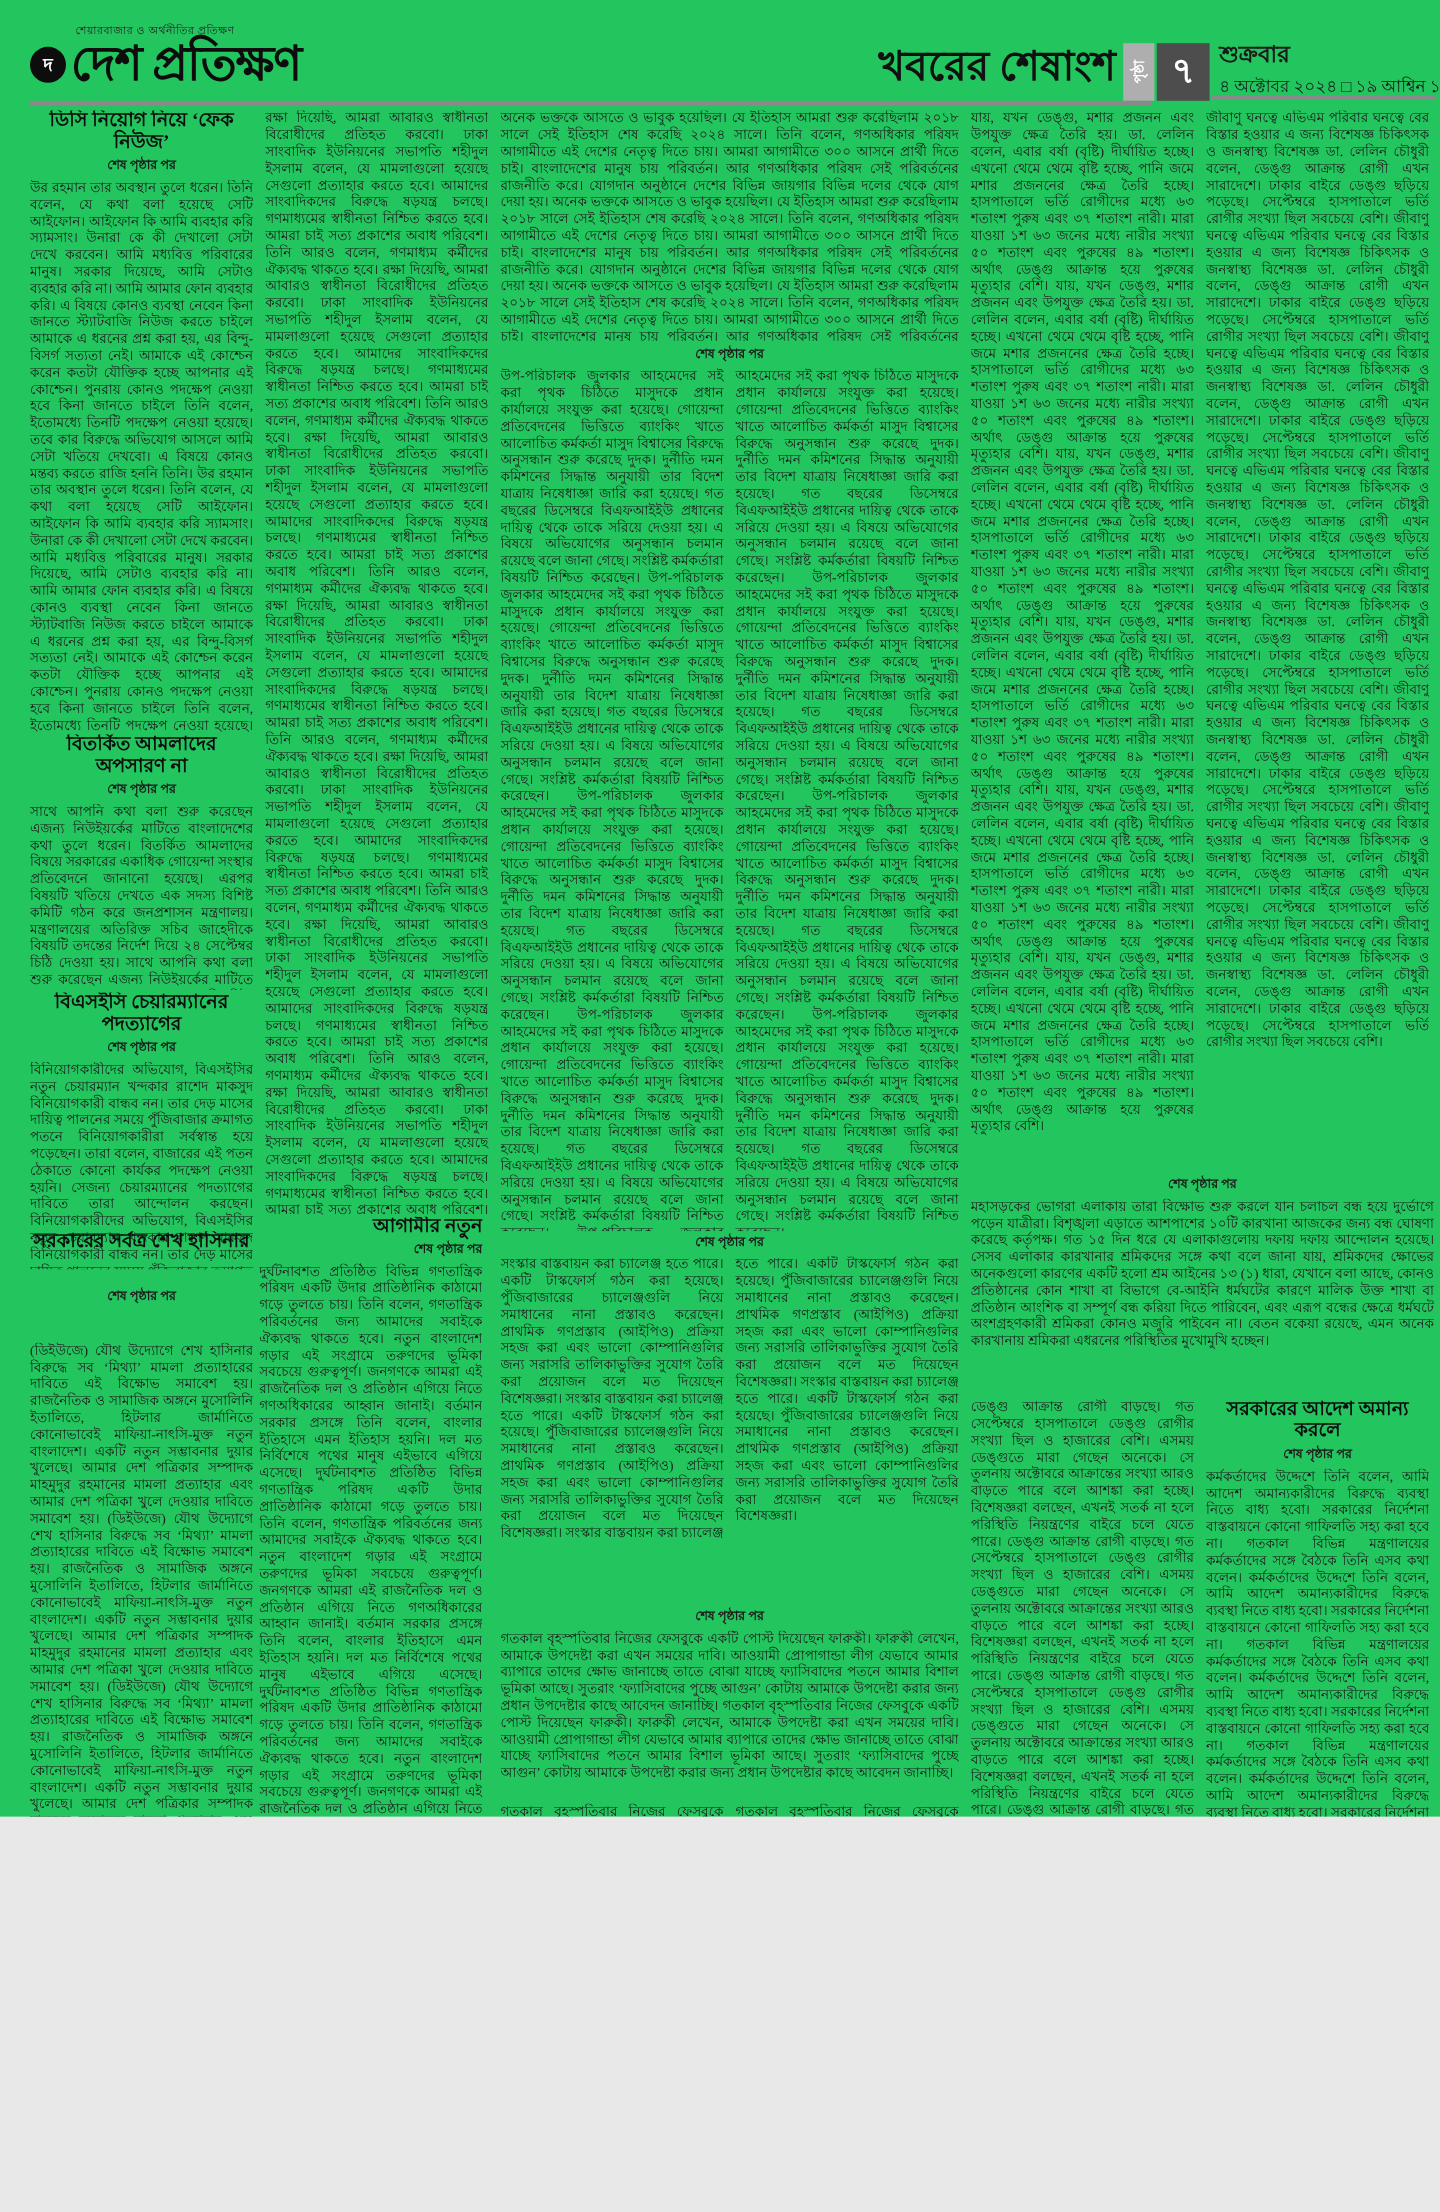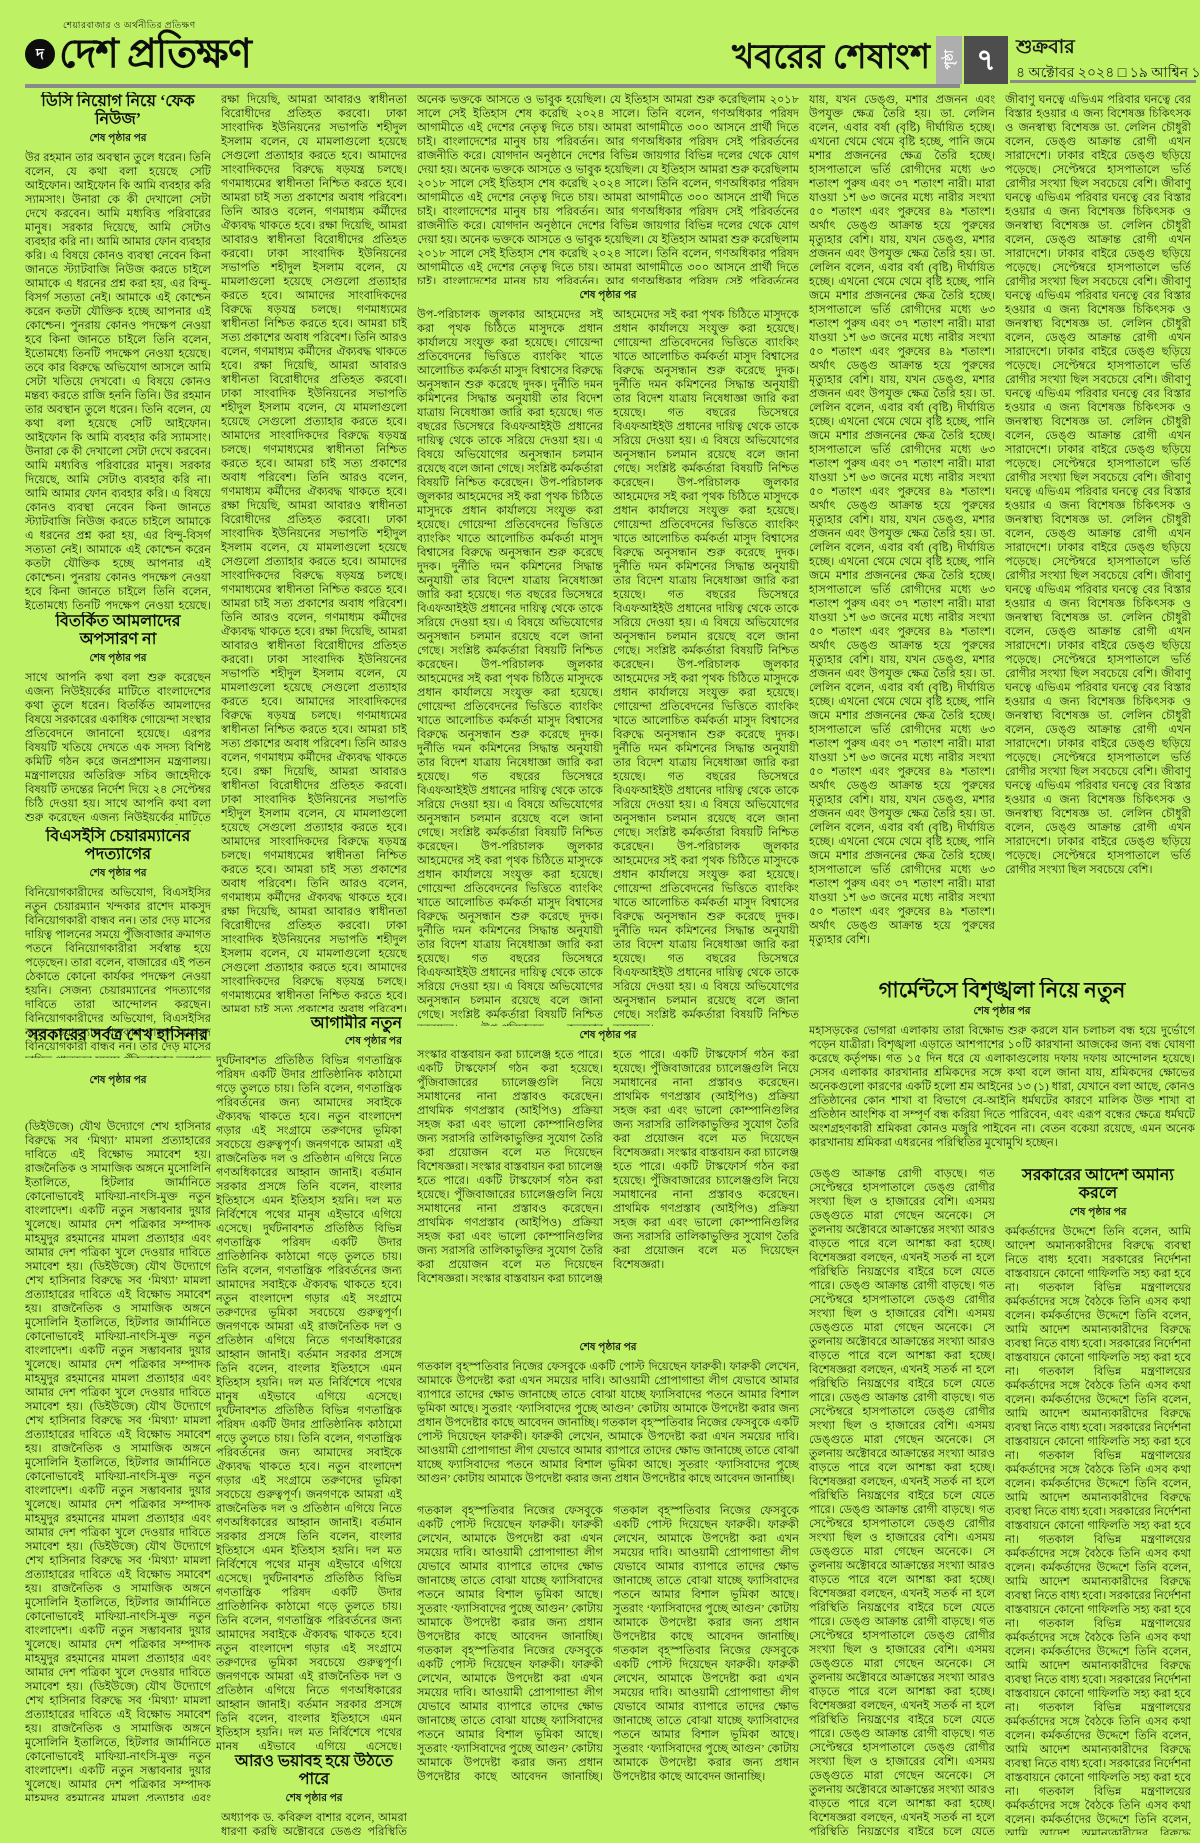--- a/index.html
+++ b/index.html
@@ -1,16 +1,16 @@
 <!DOCTYPE html>
 <html lang="bn"><head>
 <meta charset="utf-8">
 <style>
   html,body{margin:0;padding:0;background:#e8e8e8;}
-  .page{position:relative;width:1200px;height:1843px;background:#bef264;overflow:hidden;
+  .page{position:relative;width:1200px;height:1514px;background:#22c55e;overflow:hidden;
         font-family:"Liberation Serif",serif;color:#1b1b1b;}
   
   .masthead{position:absolute;left:25px;top:18px;width:420px;}
   .tagline{font-size:9px;letter-spacing:.5px;color:#222;margin-left:38px;}
   .wordmark-row{display:flex;align-items:center;gap:4px;margin-top:1px;}
   .logo{width:30px;height:30px;border-radius:50%;background:#0d0d0d;color:#fff;
         display:flex;align-items:center;justify-content:center;font-size:15px;font-weight:bold;flex:0 0 auto;}
   .wordmark{font-size:40px;font-weight:bold;line-height:1;color:#0d0d0d;
             font-family:"Liberation Serif",serif;letter-spacing:-1px;}
   .section-title{position:absolute;left:700px;top:40px;width:230px;text-align:right;
@@ -120,21 +120,20 @@
   <div class="art" style="left:417px;top:1338px;width:382px;height:493px;">
     <div class="cont">শেষ পৃষ্ঠার পর</div>
     <div class="bd" style="flex:0 0 140px;">গতকাল বৃহস্পতিবার নিজের ফেসবুকে একটি পোস্ট দিয়েছেন ফারুকী। ফারুকী লেখেন, আমাকে উপদেষ্টা করা এখন সময়ের দাবি। আওয়ামী প্রোপাগান্ডা লীগ যেভাবে আমার ব্যাপারে তাদের ক্ষোভ জানাচ্ছে তাতে বোঝা যাচ্ছে ফ্যাসিবাদের পতনে আমার বিশাল ভূমিকা আছে। সুতরাং ‘ফ্যাসিবাদের পুচ্ছে আগুন’ কোটায় আমাকে উপদেষ্টা করার জন্য প্রধান উপদেষ্টার কাছে আবেদন জানাচ্ছি। গতকাল বৃহস্পতিবার নিজের ফেসবুকে একটি পোস্ট দিয়েছেন ফারুকী। ফারুকী লেখেন, আমাকে উপদেষ্টা করা এখন সময়ের দাবি। আওয়ামী প্রোপাগান্ডা লীগ যেভাবে আমার ব্যাপারে তাদের ক্ষোভ জানাচ্ছে তাতে বোঝা যাচ্ছে ফ্যাসিবাদের পতনে আমার বিশাল ভূমিকা আছে। সুতরাং ‘ফ্যাসিবাদের পুচ্ছে আগুন’ কোটায় আমাকে উপদেষ্টা করার জন্য প্রধান উপদেষ্টার কাছে আবেদন জানাচ্ছি।</div>
     <div class="bd cols2" style="margin-top:4px;">গতকাল বৃহস্পতিবার নিজের ফেসবুকে একটি পোস্ট দিয়েছেন ফারুকী। ফারুকী লেখেন, আমাকে উপদেষ্টা করা এখন সময়ের দাবি। আওয়ামী প্রোপাগান্ডা লীগ যেভাবে আমার ব্যাপারে তাদের ক্ষোভ জানাচ্ছে তাতে বোঝা যাচ্ছে ফ্যাসিবাদের পতনে আমার বিশাল ভূমিকা আছে। সুতরাং ‘ফ্যাসিবাদের পুচ্ছে আগুন’ কোটায় আমাকে উপদেষ্টা করার জন্য প্রধান উপদেষ্টার কাছে আবেদন জানাচ্ছি। গতকাল বৃহস্পতিবার নিজের ফেসবুকে একটি পোস্ট দিয়েছেন ফারুকী। ফারুকী লেখেন, আমাকে উপদেষ্টা করা এখন সময়ের দাবি। আওয়ামী প্রোপাগান্ডা লীগ যেভাবে আমার ব্যাপারে তাদের ক্ষোভ জানাচ্ছে তাতে বোঝা যাচ্ছে ফ্যাসিবাদের পতনে আমার বিশাল ভূমিকা আছে। সুতরাং ‘ফ্যাসিবাদের পুচ্ছে আগুন’ কোটায় আমাকে উপদেষ্টা করার জন্য প্রধান উপদেষ্টার কাছে আবেদন জানাচ্ছি। গতকাল বৃহস্পতিবার নিজের ফেসবুকে একটি পোস্ট দিয়েছেন ফারুকী। ফারুকী লেখেন, আমাকে উপদেষ্টা করা এখন সময়ের দাবি। আওয়ামী প্রোপাগান্ডা লীগ যেভাবে আমার ব্যাপারে তাদের ক্ষোভ জানাচ্ছে তাতে বোঝা যাচ্ছে ফ্যাসিবাদের পতনে আমার বিশাল ভূমিকা আছে। সুতরাং ‘ফ্যাসিবাদের পুচ্ছে আগুন’ কোটায় আমাকে উপদেষ্টা করার জন্য প্রধান উপদেষ্টার কাছে আবেদন জানাচ্ছি। গতকাল বৃহস্পতিবার নিজের ফেসবুকে একটি পোস্ট দিয়েছেন ফারুকী। ফারুকী লেখেন, আমাকে উপদেষ্টা করা এখন সময়ের দাবি। আওয়ামী প্রোপাগান্ডা লীগ যেভাবে আমার ব্যাপারে তাদের ক্ষোভ জানাচ্ছে তাতে বোঝা যাচ্ছে ফ্যাসিবাদের পতনে আমার বিশাল ভূমিকা আছে। সুতরাং ‘ফ্যাসিবাদের পুচ্ছে আগুন’ কোটায় আমাকে উপদেষ্টা করার জন্য প্রধান উপদেষ্টার কাছে আবেদন জানাচ্ছি।</div>
   </div>
 
   <div class="bodyonly" style="left:809px;top:92px;width:186px;height:882px;">যায়, যখন ডেঙ্গু, মশার প্রজনন এবং উপযুক্ত ক্ষেত্র তৈরি হয়। ডা. লেলিন বলেন, এবার বর্ষা (বৃষ্টি) দীর্ঘায়িত হচ্ছে। এখনো থেমে থেমে বৃষ্টি হচ্ছে, পানি জমে মশার প্রজননের ক্ষেত্র তৈরি হচ্ছে। হাসপাতালে ভর্তি রোগীদের মধ্যে ৬৩ শতাংশ পুরুষ এবং ৩৭ শতাংশ নারী। মারা যাওয়া ১শ ৬৩ জনের মধ্যে নারীর সংখ্যা ৫০ শতাংশ এবং পুরুষের ৪৯ শতাংশ। অর্থাৎ ডেঙ্গু আক্রান্ত হয়ে পুরুষের মৃত্যুহার বেশি। যায়, যখন ডেঙ্গু, মশার প্রজনন এবং উপযুক্ত ক্ষেত্র তৈরি হয়। ডা. লেলিন বলেন, এবার বর্ষা (বৃষ্টি) দীর্ঘায়িত হচ্ছে। এখনো থেমে থেমে বৃষ্টি হচ্ছে, পানি জমে মশার প্রজননের ক্ষেত্র তৈরি হচ্ছে। হাসপাতালে ভর্তি রোগীদের মধ্যে ৬৩ শতাংশ পুরুষ এবং ৩৭ শতাংশ নারী। মারা যাওয়া ১শ ৬৩ জনের মধ্যে নারীর সংখ্যা ৫০ শতাংশ এবং পুরুষের ৪৯ শতাংশ। অর্থাৎ ডেঙ্গু আক্রান্ত হয়ে পুরুষের মৃত্যুহার বেশি। যায়, যখন ডেঙ্গু, মশার প্রজনন এবং উপযুক্ত ক্ষেত্র তৈরি হয়। ডা. লেলিন বলেন, এবার বর্ষা (বৃষ্টি) দীর্ঘায়িত হচ্ছে। এখনো থেমে থেমে বৃষ্টি হচ্ছে, পানি জমে মশার প্রজননের ক্ষেত্র তৈরি হচ্ছে। হাসপাতালে ভর্তি রোগীদের মধ্যে ৬৩ শতাংশ পুরুষ এবং ৩৭ শতাংশ নারী। মারা যাওয়া ১শ ৬৩ জনের মধ্যে নারীর সংখ্যা ৫০ শতাংশ এবং পুরুষের ৪৯ শতাংশ। অর্থাৎ ডেঙ্গু আক্রান্ত হয়ে পুরুষের মৃত্যুহার বেশি। যায়, যখন ডেঙ্গু, মশার প্রজনন এবং উপযুক্ত ক্ষেত্র তৈরি হয়। ডা. লেলিন বলেন, এবার বর্ষা (বৃষ্টি) দীর্ঘায়িত হচ্ছে। এখনো থেমে থেমে বৃষ্টি হচ্ছে, পানি জমে মশার প্রজননের ক্ষেত্র তৈরি হচ্ছে। হাসপাতালে ভর্তি রোগীদের মধ্যে ৬৩ শতাংশ পুরুষ এবং ৩৭ শতাংশ নারী। মারা যাওয়া ১শ ৬৩ জনের মধ্যে নারীর সংখ্যা ৫০ শতাংশ এবং পুরুষের ৪৯ শতাংশ। অর্থাৎ ডেঙ্গু আক্রান্ত হয়ে পুরুষের মৃত্যুহার বেশি। যায়, যখন ডেঙ্গু, মশার প্রজনন এবং উপযুক্ত ক্ষেত্র তৈরি হয়। ডা. লেলিন বলেন, এবার বর্ষা (বৃষ্টি) দীর্ঘায়িত হচ্ছে। এখনো থেমে থেমে বৃষ্টি হচ্ছে, পানি জমে মশার প্রজননের ক্ষেত্র তৈরি হচ্ছে। হাসপাতালে ভর্তি রোগীদের মধ্যে ৬৩ শতাংশ পুরুষ এবং ৩৭ শতাংশ নারী। মারা যাওয়া ১শ ৬৩ জনের মধ্যে নারীর সংখ্যা ৫০ শতাংশ এবং পুরুষের ৪৯ শতাংশ। অর্থাৎ ডেঙ্গু আক্রান্ত হয়ে পুরুষের মৃত্যুহার বেশি। যায়, যখন ডেঙ্গু, মশার প্রজনন এবং উপযুক্ত ক্ষেত্র তৈরি হয়। ডা. লেলিন বলেন, এবার বর্ষা (বৃষ্টি) দীর্ঘায়িত হচ্ছে। এখনো থেমে থেমে বৃষ্টি হচ্ছে, পানি জমে মশার প্রজননের ক্ষেত্র তৈরি হচ্ছে। হাসপাতালে ভর্তি রোগীদের মধ্যে ৬৩ শতাংশ পুরুষ এবং ৩৭ শতাংশ নারী। মারা যাওয়া ১শ ৬৩ জনের মধ্যে নারীর সংখ্যা ৫০ শতাংশ এবং পুরুষের ৪৯ শতাংশ। অর্থাৎ ডেঙ্গু আক্রান্ত হয়ে পুরুষের মৃত্যুহার বেশি।</div>
   <div class="bodyonly" style="left:1005px;top:92px;width:186px;height:882px;">জীবাণু ঘনত্বে এভিএম পরিবার ঘনত্বে বের বিস্তার হওয়ার এ জন্য বিশেষজ্ঞ চিকিৎসক ও জনস্বাস্থ্য বিশেষজ্ঞ ডা. লেলিন চৌধুরী বলেন, ডেঙ্গু আক্রান্ত রোগী এখন সারাদেশে। ঢাকার বাইরে ডেঙ্গু ছড়িয়ে পড়েছে। সেপ্টেম্বরে হাসপাতালে ভর্তি রোগীর সংখ্যা ছিল সবচেয়ে বেশি। জীবাণু ঘনত্বে এভিএম পরিবার ঘনত্বে বের বিস্তার হওয়ার এ জন্য বিশেষজ্ঞ চিকিৎসক ও জনস্বাস্থ্য বিশেষজ্ঞ ডা. লেলিন চৌধুরী বলেন, ডেঙ্গু আক্রান্ত রোগী এখন সারাদেশে। ঢাকার বাইরে ডেঙ্গু ছড়িয়ে পড়েছে। সেপ্টেম্বরে হাসপাতালে ভর্তি রোগীর সংখ্যা ছিল সবচেয়ে বেশি। জীবাণু ঘনত্বে এভিএম পরিবার ঘনত্বে বের বিস্তার হওয়ার এ জন্য বিশেষজ্ঞ চিকিৎসক ও জনস্বাস্থ্য বিশেষজ্ঞ ডা. লেলিন চৌধুরী বলেন, ডেঙ্গু আক্রান্ত রোগী এখন সারাদেশে। ঢাকার বাইরে ডেঙ্গু ছড়িয়ে পড়েছে। সেপ্টেম্বরে হাসপাতালে ভর্তি রোগীর সংখ্যা ছিল সবচেয়ে বেশি। জীবাণু ঘনত্বে এভিএম পরিবার ঘনত্বে বের বিস্তার হওয়ার এ জন্য বিশেষজ্ঞ চিকিৎসক ও জনস্বাস্থ্য বিশেষজ্ঞ ডা. লেলিন চৌধুরী বলেন, ডেঙ্গু আক্রান্ত রোগী এখন সারাদেশে। ঢাকার বাইরে ডেঙ্গু ছড়িয়ে পড়েছে। সেপ্টেম্বরে হাসপাতালে ভর্তি রোগীর সংখ্যা ছিল সবচেয়ে বেশি। জীবাণু ঘনত্বে এভিএম পরিবার ঘনত্বে বের বিস্তার হওয়ার এ জন্য বিশেষজ্ঞ চিকিৎসক ও জনস্বাস্থ্য বিশেষজ্ঞ ডা. লেলিন চৌধুরী বলেন, ডেঙ্গু আক্রান্ত রোগী এখন সারাদেশে। ঢাকার বাইরে ডেঙ্গু ছড়িয়ে পড়েছে। সেপ্টেম্বরে হাসপাতালে ভর্তি রোগীর সংখ্যা ছিল সবচেয়ে বেশি। জীবাণু ঘনত্বে এভিএম পরিবার ঘনত্বে বের বিস্তার হওয়ার এ জন্য বিশেষজ্ঞ চিকিৎসক ও জনস্বাস্থ্য বিশেষজ্ঞ ডা. লেলিন চৌধুরী বলেন, ডেঙ্গু আক্রান্ত রোগী এখন সারাদেশে। ঢাকার বাইরে ডেঙ্গু ছড়িয়ে পড়েছে। সেপ্টেম্বরে হাসপাতালে ভর্তি রোগীর সংখ্যা ছিল সবচেয়ে বেশি। জীবাণু ঘনত্বে এভিএম পরিবার ঘনত্বে বের বিস্তার হওয়ার এ জন্য বিশেষজ্ঞ চিকিৎসক ও জনস্বাস্থ্য বিশেষজ্ঞ ডা. লেলিন চৌধুরী বলেন, ডেঙ্গু আক্রান্ত রোগী এখন সারাদেশে। ঢাকার বাইরে ডেঙ্গু ছড়িয়ে পড়েছে। সেপ্টেম্বরে হাসপাতালে ভর্তি রোগীর সংখ্যা ছিল সবচেয়ে বেশি। জীবাণু ঘনত্বে এভিএম পরিবার ঘনত্বে বের বিস্তার হওয়ার এ জন্য বিশেষজ্ঞ চিকিৎসক ও জনস্বাস্থ্য বিশেষজ্ঞ ডা. লেলিন চৌধুরী বলেন, ডেঙ্গু আক্রান্ত রোগী এখন সারাদেশে। ঢাকার বাইরে ডেঙ্গু ছড়িয়ে পড়েছে। সেপ্টেম্বরে হাসপাতালে ভর্তি রোগীর সংখ্যা ছিল সবচেয়ে বেশি।</div>
 
   <div class="art" style="left:809px;top:978px;width:386px;height:184px;">
-    <div class="hl s2">গার্মেন্টসে বিশৃঙ্খলা নিয়ে নতুন</div>
     <div class="cont">শেষ পৃষ্ঠার পর</div>
     <div class="bd">মহাসড়কের ভোগরা এলাকায় তারা বিক্ষোভ শুরু করলে যান চলাচল বন্ধ হয়ে দুর্ভোগে পড়েন যাত্রীরা। বিশৃঙ্খলা এড়াতে আশপাশের ১০টি কারখানা আজকের জন্য বন্ধ ঘোষণা করেছে কর্তৃপক্ষ। গত ১৫ দিন ধরে যে এলাকাগুলোয় দফায় দফায় আন্দোলন হয়েছে। সেসব এলাকার কারখানার শ্রমিকদের সঙ্গে কথা বলে জানা যায়, শ্রমিকদের ক্ষোভের অনেকগুলো কারণের একটি হলো শ্রম আইনের ১৩ (১) ধারা, যেখানে বলা আছে, কোনও প্রতিষ্ঠানের কোন শাখা বা বিভাগে বে-আইনি ধর্মঘটের কারণে মালিক উক্ত শাখা বা প্রতিষ্ঠান আংশিক বা সম্পূর্ণ বন্ধ করিয়া দিতে পারিবেন, এবং এরূপ বন্ধের ক্ষেত্রে ধর্মঘটে অংশগ্রহণকারী শ্রমিকরা কোনও মজুরি পাইবেন না। বেতন বকেয়া রয়েছে, এমন অনেক কারখানায় শ্রমিকরা এধরনের পরিস্থিতির মুখোমুখি হচ্ছেন।</div>
   </div>
 
   <div class="bodyonly" style="left:809px;top:1166px;width:186px;height:669px;">ডেঙ্গু আক্রান্ত রোগী বাড়ছে। গত সেপ্টেম্বরে হাসপাতালে ডেঙ্গু রোগীর সংখ্যা ছিল ও হাজারের বেশি। এসময় ডেঙ্গুতে মারা গেছেন অনেকে। সে তুলনায় অক্টোবরে আক্রান্তের সংখ্যা আরও বাড়তে পারে বলে আশঙ্কা করা হচ্ছে। বিশেষজ্ঞরা বলছেন, এখনই সতর্ক না হলে পরিস্থিতি নিয়ন্ত্রণের বাইরে চলে যেতে পারে। ডেঙ্গু আক্রান্ত রোগী বাড়ছে। গত সেপ্টেম্বরে হাসপাতালে ডেঙ্গু রোগীর সংখ্যা ছিল ও হাজারের বেশি। এসময় ডেঙ্গুতে মারা গেছেন অনেকে। সে তুলনায় অক্টোবরে আক্রান্তের সংখ্যা আরও বাড়তে পারে বলে আশঙ্কা করা হচ্ছে। বিশেষজ্ঞরা বলছেন, এখনই সতর্ক না হলে পরিস্থিতি নিয়ন্ত্রণের বাইরে চলে যেতে পারে। ডেঙ্গু আক্রান্ত রোগী বাড়ছে। গত সেপ্টেম্বরে হাসপাতালে ডেঙ্গু রোগীর সংখ্যা ছিল ও হাজারের বেশি। এসময় ডেঙ্গুতে মারা গেছেন অনেকে। সে তুলনায় অক্টোবরে আক্রান্তের সংখ্যা আরও বাড়তে পারে বলে আশঙ্কা করা হচ্ছে। বিশেষজ্ঞরা বলছেন, এখনই সতর্ক না হলে পরিস্থিতি নিয়ন্ত্রণের বাইরে চলে যেতে পারে। ডেঙ্গু আক্রান্ত রোগী বাড়ছে। গত সেপ্টেম্বরে হাসপাতালে ডেঙ্গু রোগীর সংখ্যা ছিল ও হাজারের বেশি। এসময় ডেঙ্গুতে মারা গেছেন অনেকে। সে তুলনায় অক্টোবরে আক্রান্তের সংখ্যা আরও বাড়তে পারে বলে আশঙ্কা করা হচ্ছে। বিশেষজ্ঞরা বলছেন, এখনই সতর্ক না হলে পরিস্থিতি নিয়ন্ত্রণের বাইরে চলে যেতে পারে। ডেঙ্গু আক্রান্ত রোগী বাড়ছে। গত সেপ্টেম্বরে হাসপাতালে ডেঙ্গু রোগীর সংখ্যা ছিল ও হাজারের বেশি। এসময় ডেঙ্গুতে মারা গেছেন অনেকে। সে তুলনায় অক্টোবরে আক্রান্তের সংখ্যা আরও বাড়তে পারে বলে আশঙ্কা করা হচ্ছে। বিশেষজ্ঞরা বলছেন, এখনই সতর্ক না হলে পরিস্থিতি নিয়ন্ত্রণের বাইরে চলে যেতে পারে। ডেঙ্গু আক্রান্ত রোগী বাড়ছে। গত সেপ্টেম্বরে হাসপাতালে ডেঙ্গু রোগীর সংখ্যা ছিল ও হাজারের বেশি। এসময় ডেঙ্গুতে মারা গেছেন অনেকে। সে তুলনায় অক্টোবরে আক্রান্তের সংখ্যা আরও বাড়তে পারে বলে আশঙ্কা করা হচ্ছে। বিশেষজ্ঞরা বলছেন, এখনই সতর্ক না হলে পরিস্থিতি নিয়ন্ত্রণের বাইরে চলে যেতে পারে।</div>
 
   <div class="art" style="left:1005px;top:1166px;width:186px;height:669px;">
     <div class="hl s1">সরকারের আদেশ অমান্য করলে</div>
     <div class="cont">শেষ পৃষ্ঠার পর</div>
     <div class="bd">কর্মকর্তাদের উদ্দেশে তিনি বলেন, আমি আদেশ অমান্যকারীদের বিরুদ্ধে ব্যবস্থা নিতে বাধ্য হবো। সরকারের নির্দেশনা বাস্তবায়নে কোনো গাফিলতি সহ্য করা হবে না। গতকাল বিভিন্ন মন্ত্রণালয়ের কর্মকর্তাদের সঙ্গে বৈঠকে তিনি এসব কথা বলেন। কর্মকর্তাদের উদ্দেশে তিনি বলেন, আমি আদেশ অমান্যকারীদের বিরুদ্ধে ব্যবস্থা নিতে বাধ্য হবো। সরকারের নির্দেশনা বাস্তবায়নে কোনো গাফিলতি সহ্য করা হবে না। গতকাল বিভিন্ন মন্ত্রণালয়ের কর্মকর্তাদের সঙ্গে বৈঠকে তিনি এসব কথা বলেন। কর্মকর্তাদের উদ্দেশে তিনি বলেন, আমি আদেশ অমান্যকারীদের বিরুদ্ধে ব্যবস্থা নিতে বাধ্য হবো। সরকারের নির্দেশনা বাস্তবায়নে কোনো গাফিলতি সহ্য করা হবে না। গতকাল বিভিন্ন মন্ত্রণালয়ের কর্মকর্তাদের সঙ্গে বৈঠকে তিনি এসব কথা বলেন। কর্মকর্তাদের উদ্দেশে তিনি বলেন, আমি আদেশ অমান্যকারীদের বিরুদ্ধে ব্যবস্থা নিতে বাধ্য হবো। সরকারের নির্দেশনা বাস্তবায়নে কোনো গাফিলতি সহ্য করা হবে না। গতকাল বিভিন্ন মন্ত্রণালয়ের কর্মকর্তাদের সঙ্গে বৈঠকে তিনি এসব কথা বলেন। কর্মকর্তাদের উদ্দেশে তিনি বলেন, আমি আদেশ অমান্যকারীদের বিরুদ্ধে ব্যবস্থা নিতে বাধ্য হবো। সরকারের নির্দেশনা বাস্তবায়নে কোনো গাফিলতি সহ্য করা হবে না। গতকাল বিভিন্ন মন্ত্রণালয়ের কর্মকর্তাদের সঙ্গে বৈঠকে তিনি এসব কথা বলেন। কর্মকর্তাদের উদ্দেশে তিনি বলেন, আমি আদেশ অমান্যকারীদের বিরুদ্ধে ব্যবস্থা নিতে বাধ্য হবো। সরকারের নির্দেশনা বাস্তবায়নে কোনো গাফিলতি সহ্য করা হবে না। গতকাল বিভিন্ন মন্ত্রণালয়ের কর্মকর্তাদের সঙ্গে বৈঠকে তিনি এসব কথা বলেন। কর্মকর্তাদের উদ্দেশে তিনি বলেন, আমি আদেশ অমান্যকারীদের বিরুদ্ধে ব্যবস্থা নিতে বাধ্য হবো। সরকারের নির্দেশনা বাস্তবায়নে কোনো গাফিলতি সহ্য করা হবে না। গতকাল বিভিন্ন মন্ত্রণালয়ের কর্মকর্তাদের সঙ্গে বৈঠকে তিনি এসব কথা বলেন। কর্মকর্তাদের উদ্দেশে তিনি বলেন, আমি আদেশ অমান্যকারীদের বিরুদ্ধে ব্যবস্থা নিতে বাধ্য হবো। সরকারের নির্দেশনা বাস্তবায়নে কোনো গাফিলতি সহ্য করা হবে না। গতকাল বিভিন্ন মন্ত্রণালয়ের কর্মকর্তাদের সঙ্গে বৈঠকে তিনি এসব কথা বলেন।</div>

